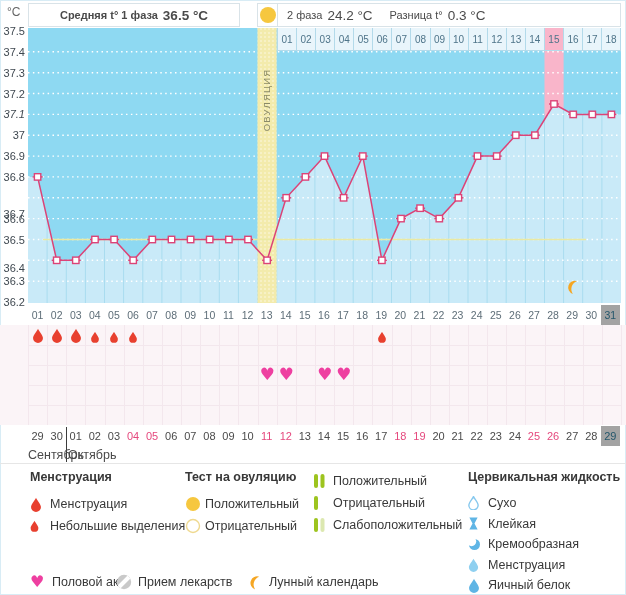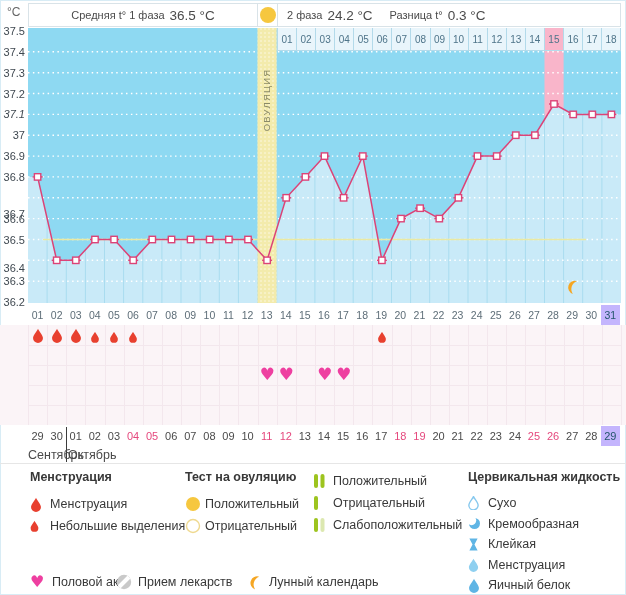--- a/index.html
+++ b/index.html
@@ -19,21 +19,21 @@
   
   .ytick{position:absolute;left:0;width:25px;text-align:right;font-size:11px;color:#3f4850;}
   
   #dpo{position:absolute;display:flex;box-sizing:border-box;border-right:1px solid #b3daea;border-bottom:1px solid #b3daea;}
   .dpocell{flex:1;box-sizing:border-box;border-left:1px solid #b3daea;background:#e9f5fb;
            display:flex;align-items:center;justify-content:center;font-size:10px;color:#4e7489;}
   .dpocell.pink{background:#f9b5ca;}
   
   .dayrow{position:absolute;display:flex;}
   .daycell{box-sizing:border-box;display:flex;align-items:center;justify-content:center;font-size:10.5px;color:#5e6e78;}
-  .daycell.hl{background:#c4b5fd;color:#24566b;}
+  .daycell.hl{background:#a3a3a3;color:#24566b;}
   .calcell{font-size:11px;color:#4a4a4a;}
   .calcell.wknd{color:#e5487d;}
   
   #iconarea{position:absolute;background:#fbf4f7;}
   .gridv{position:absolute;top:0;width:1px;height:100%;background:#f3e7ed;}
   .gridh{position:absolute;left:28px;height:1px;background:#f3e7ed;}
   .sym{position:absolute;transform:translateX(-50%);line-height:0;}
   .heart{font-family:"DejaVu Sans",sans-serif;font-size:17px;line-height:17px;color:#ee3fa0;}
   
   #monthdiv{position:absolute;width:1px;background:#3c3c3c;}
@@ -48,21 +48,21 @@
   .lglabel{font-size:12.5px;color:#383838;}
   .lgbottom{position:absolute;top:572px;display:flex;align-items:center;height:20px;white-space:nowrap;}
 </style>
 </head>
 <body>
 
 <div id="app">
 
   <span id="unit">°С</span>
 
-  <div class="hcell" style="left:28px;width:230px;">
+  <div class="hcell" style="left:28px;width:212px;font-weight:bold;">
     <span class="hlabel">Средняя t° 1 фаза</span>
     <span class="hvalue">36.5 °С</span>
   </div>
   <div class="hcell" style="left:257px;width:21px;">
     <span class="ovcircle"></span>
   </div>
   <div class="hcell" style="left:277px;width:344px;justify-content:flex-start;padding-left:9px;">
     <span class="hlabel">2 фаза</span>
     <span class="hvalue">24.2 °С</span>
     <span class="hlabel" style="margin-left:17px;">Разница t°</span>
@@ -466,34 +466,34 @@
         <div class="lgitem tight">
         <span class="lgicon">
             <span><svg width="11" height="14" viewBox="0 0 10 13" xmlns="http://www.w3.org/2000/svg">
                 <path d="M5 0.6 C4.2 2.5 0.7 6.2 0.7 8.6 a4.3 4.3 0 0 0 8.6 0 C9.3 6.2 5.8 2.5 5 0.6 Z" stroke="#86c8ee" stroke-width="1.3" fill="none"></path>
               </svg></span>
           </span>
         <span class="lglabel">Сухо</span>
         </div>
         <div class="lgitem tight">
         <span class="lgicon">
+            <span><svg width="11" height="13" viewBox="0 0 10 12">
+                <path d="M1.2 0.5 H8.8 L5.9 6 L8.8 11.5 H1.2 L4.1 6 Z" fill="#5fb5e5"></path>
+              </svg></span>
+          </span>
+        <span class="lglabel">Клейкая</span>
+        </div>
+        <div class="lgitem tight">
+        <span class="lgicon">
             <span><svg width="13" height="13">
                 <circle cx="6.5" cy="6.5" r="5.5" fill="#5fb5e5"></circle>
                 <circle cx="3.6" cy="3.6" r="4.6" fill="#ffffff"></circle>
               </svg></span>
           </span>
         <span class="lglabel">Кремообразная</span>
-        </div>
-        <div class="lgitem tight">
-        <span class="lgicon">
-            <span><svg width="11" height="13" viewBox="0 0 10 12">
-                <path d="M1.2 0.5 H8.8 L5.9 6 L8.8 11.5 H1.2 L4.1 6 Z" fill="#5fb5e5"></path>
-              </svg></span>
-          </span>
-        <span class="lglabel">Клейкая</span>
         </div>
         <div class="lgitem tight">
         <span class="lgicon">
             <span><svg width="11" height="14" viewBox="0 0 10 13" xmlns="http://www.w3.org/2000/svg">
                 <path d="M5 0.6 C4.2 2.5 0.7 6.2 0.7 8.6 a4.3 4.3 0 0 0 8.6 0 C9.3 6.2 5.8 2.5 5 0.6 Z" fill="#8fd0f0"></path>
               </svg></span>
           </span>
         <span class="lglabel">Менструация</span>
         </div>
         <div class="lgitem tight">

